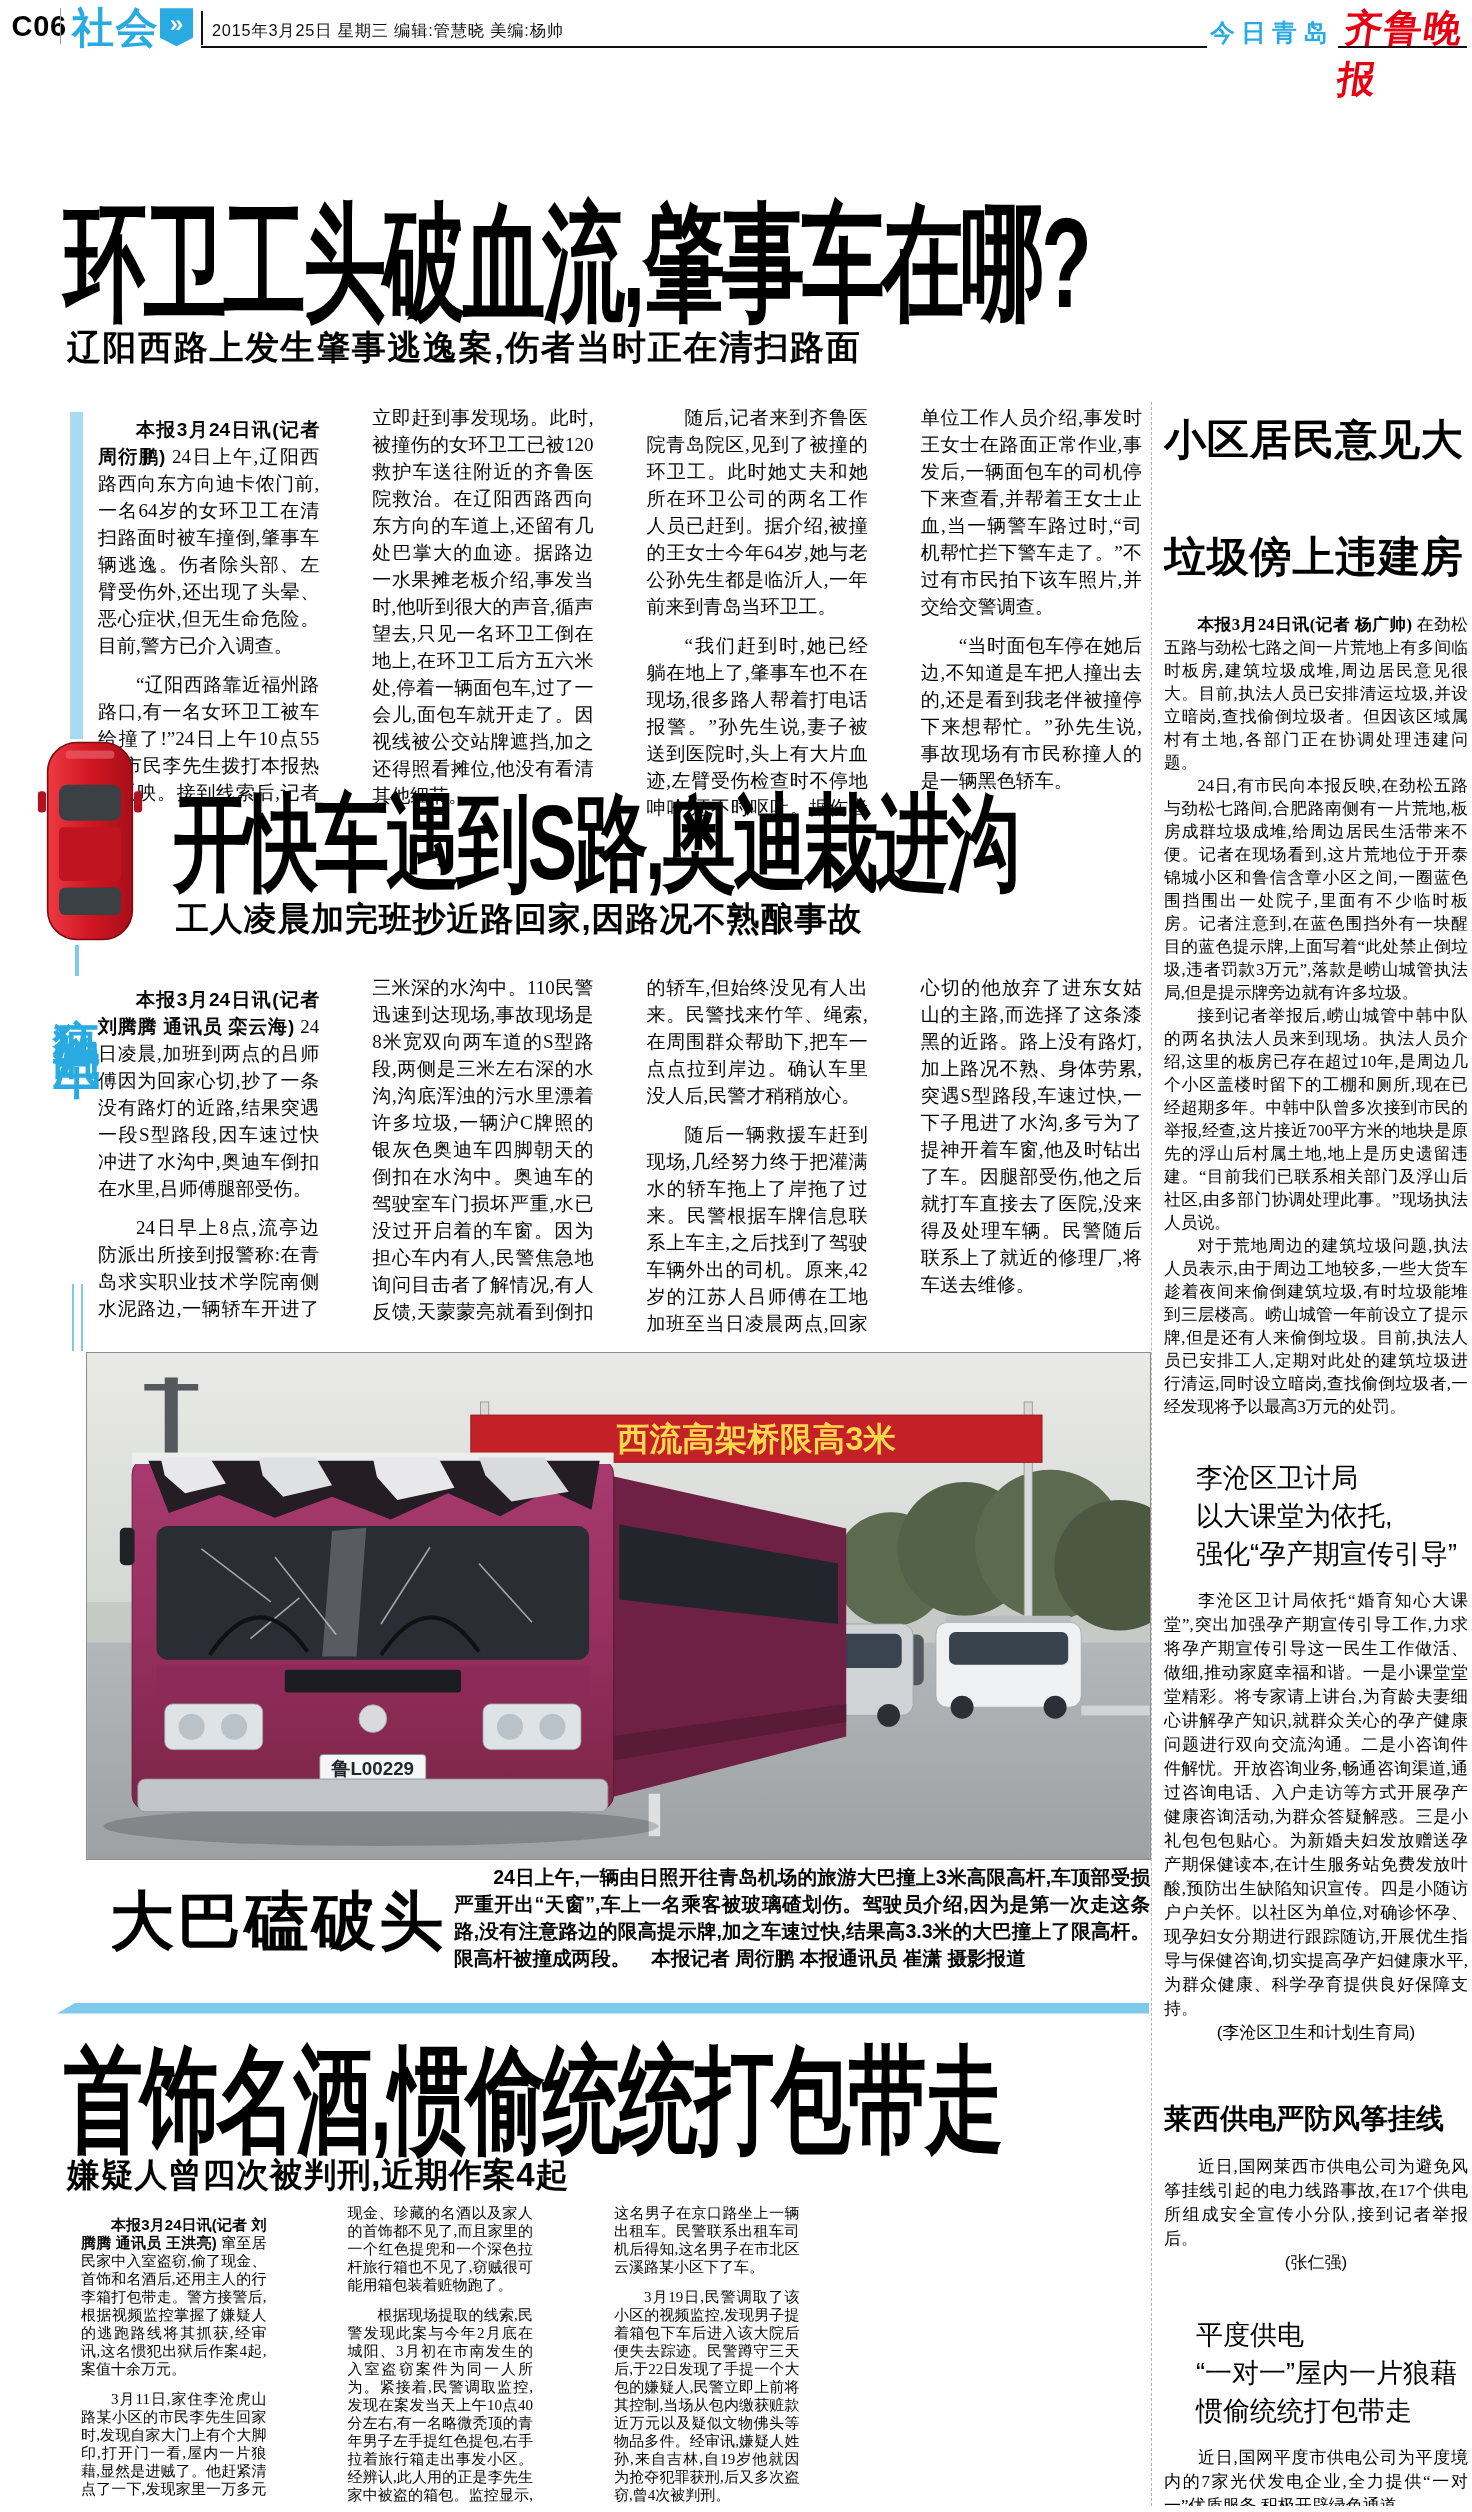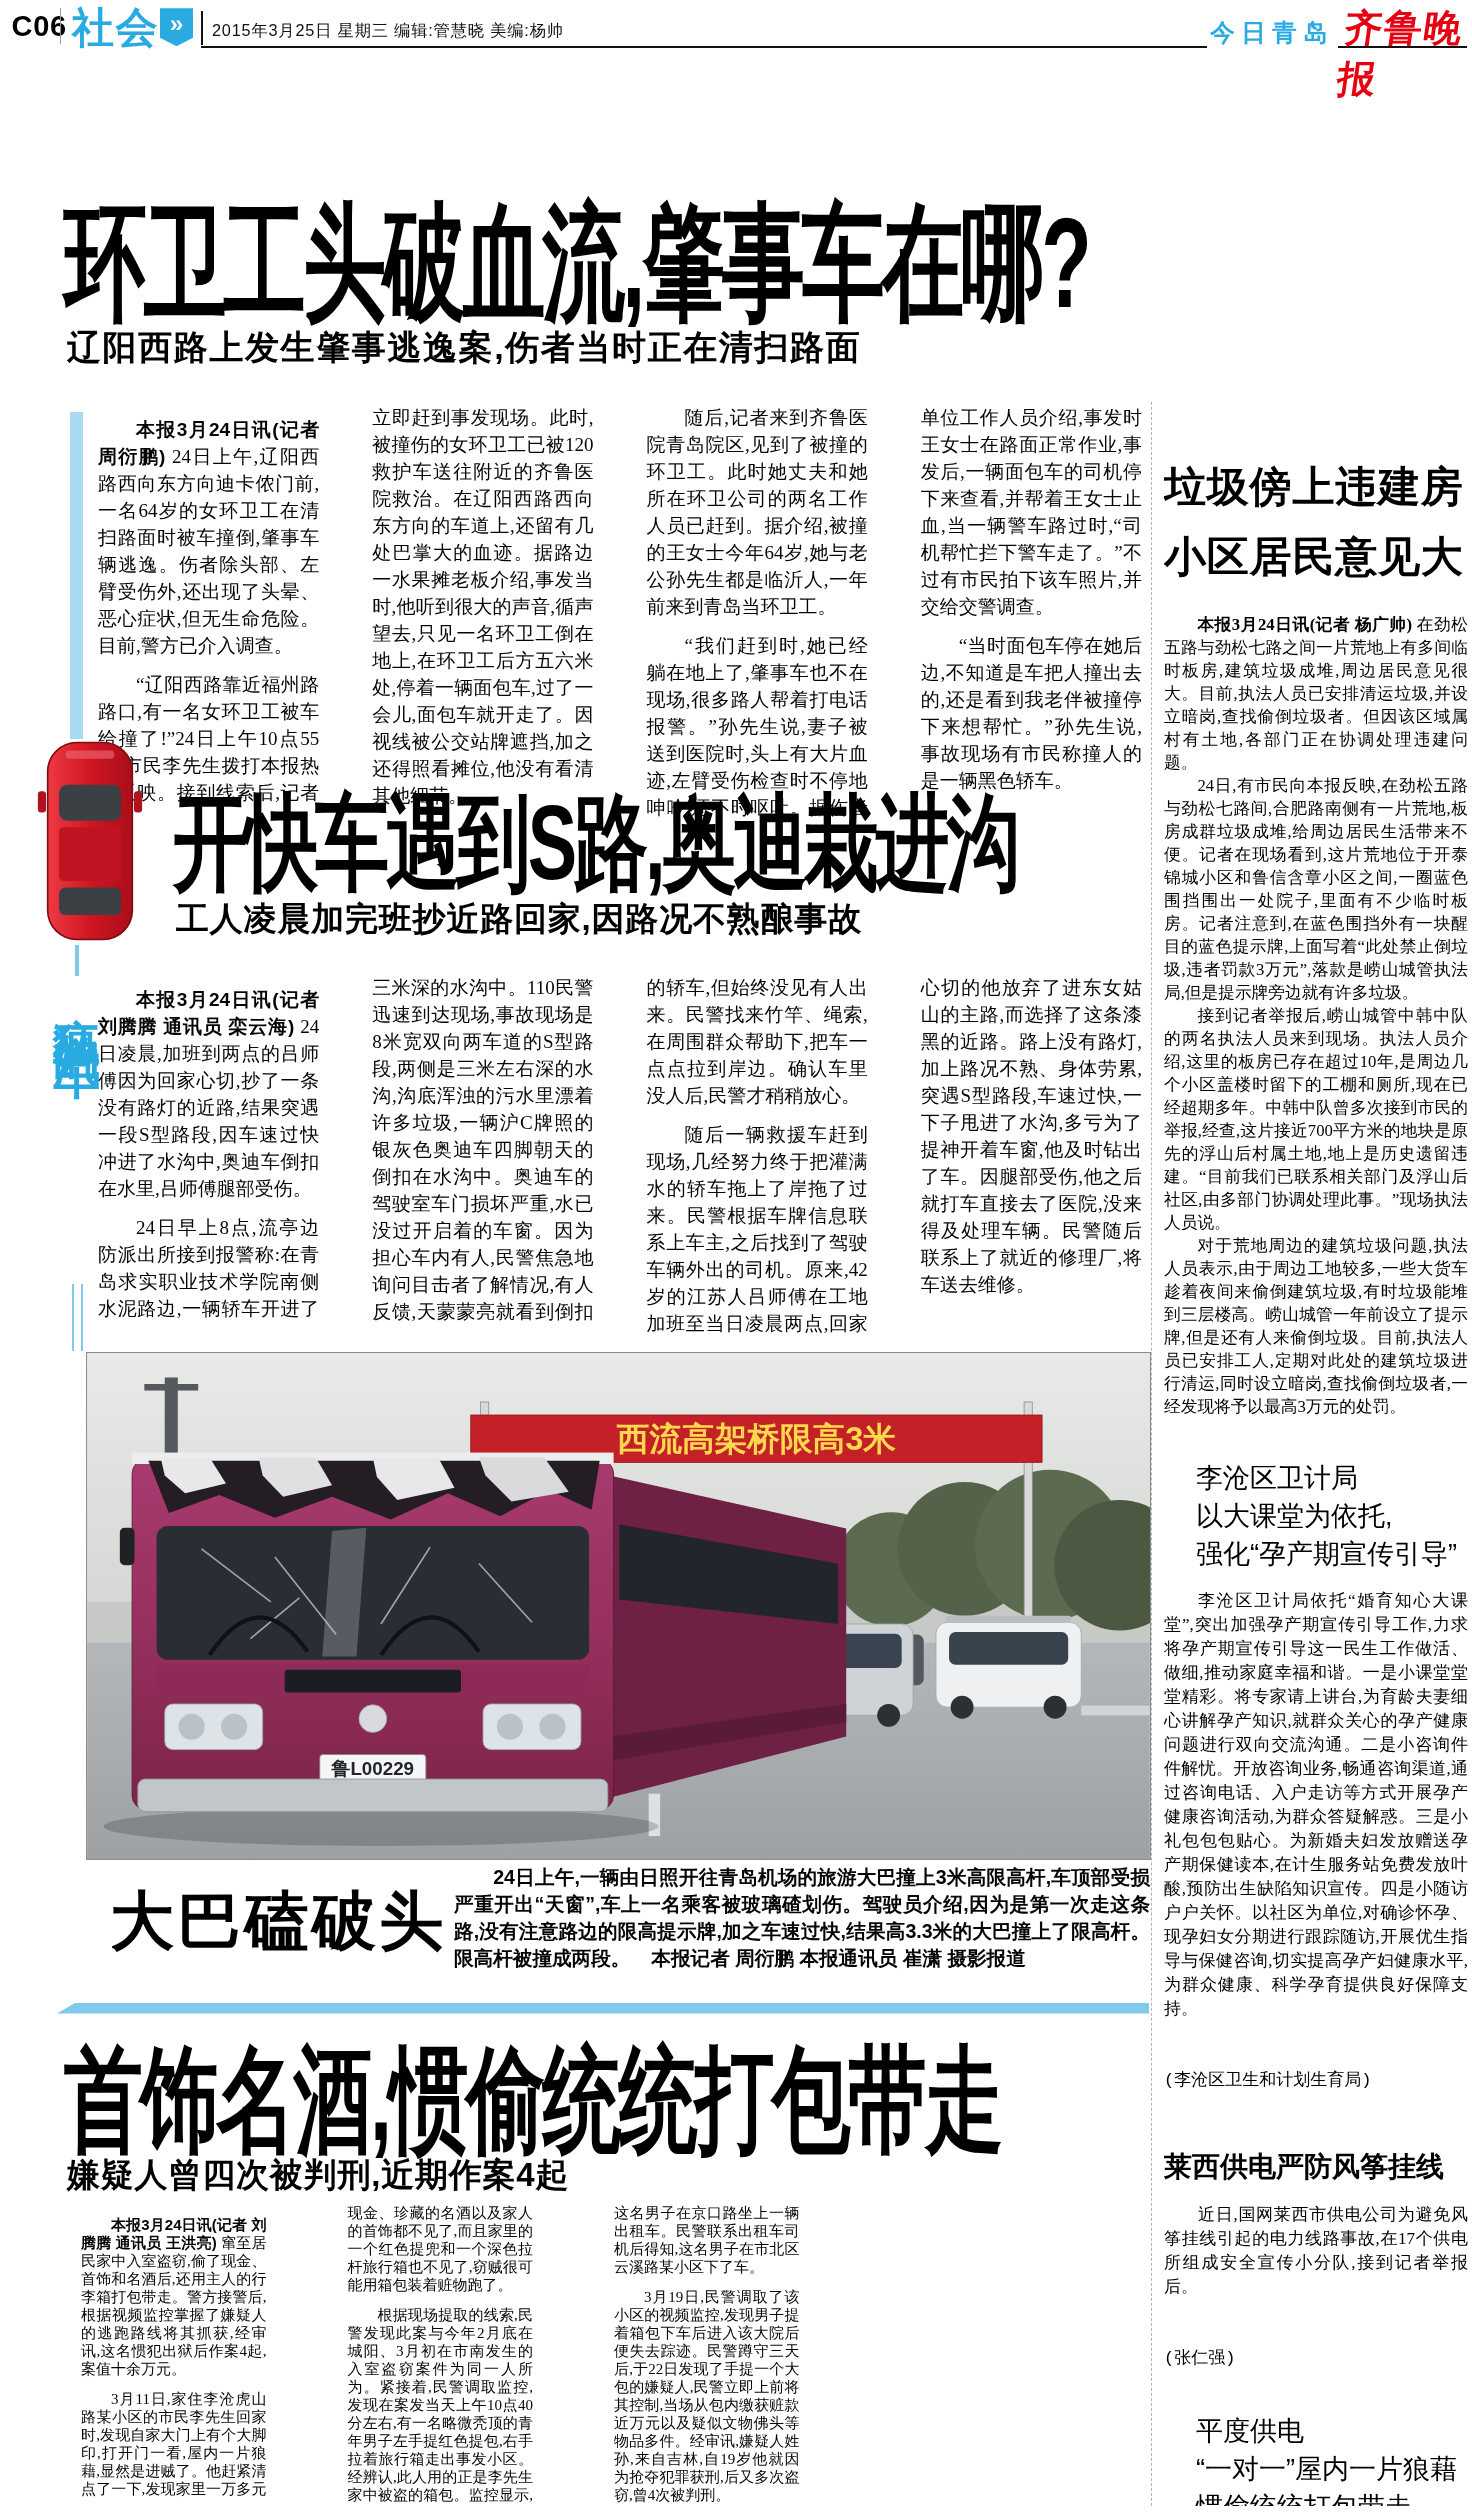--- a/index.html
+++ b/index.html
@@ -60,21 +60,21 @@
   .divider{position:absolute;left:1151px;top:402px;height:2104px;border-left:1.6px dashed #b3b3b3;}
   .rrail{position:absolute;left:1164px;top:405px;width:304px;height:2101px;overflow:hidden;}
   .g-title{font-size:42px;font-weight:900;line-height:70px;letter-spacing:0.8px;margin-top:47px;}
   .rr-body{font-family:"Liberation Serif","DejaVu Serif",serif;text-align:justify;}
   .g-body{font-size:16.7px;line-height:23px;margin-top:21px;}
   .g-body p{margin:0;text-indent:2em;}
   .m-title{font-size:27px;font-weight:400;line-height:38px;margin-top:41px;margin-left:32px;}
   .m-title div{white-space:nowrap;}
   .m-body{font-size:17px;line-height:24px;margin-top:16.3px;}
   .m-body p{margin:0;text-indent:2em;}
-  .byline-r{font-size:17px;text-align:left;font-family:Liberation Mono, monospace;margin-top:48px;}
+  .byline-r{font-size:17px;text-align:center;font-family:Liberation Sans, sans-serif;}
   .k-title{font-size:28px;font-weight:900;line-height:39px;margin-top:54px;white-space:nowrap;}
 </style>
 </head>
 <body>
 
 <div class="page">
 
   <div class="pagecode">C06</div>
   <div class="hdr-vline1"></div>
   <div class="section">社会</div>
@@ -240,22 +240,22 @@
   <div class="story theft-story">
     <p><b>本报3月24日讯(记者 刘腾腾 通讯员 王洪亮) </b><span>窜至居民家中入室盗窃,偷了现金、首饰和名酒后,还用主人的行李箱打包带走。警方接警后,根据视频监控掌握了嫌疑人的逃跑路线将其抓获,经审讯,这名惯犯出狱后作案4起,案值十余万元。</span></p>
     <p>3月11日,家住李沧虎山路某小区的市民李先生回家时,发现自家大门上有个大脚印,打开门一看,屋内一片狼藉,显然是进贼了。他赶紧清点了一下,发现家里一万多元现金、珍藏的名酒以及家人的首饰都不见了,而且家里的一个红色提兜和一个深色拉杆旅行箱也不见了,窃贼很可能用箱包装着赃物跑了。</p>
     <p>根据现场提取的线索,民警发现此案与今年2月底在城阳、3月初在市南发生的入室盗窃案件为同一人所为。紧接着,民警调取监控,发现在案发当天上午10点40分左右,有一名略微秃顶的青年男子左手提红色提包,右手拉着旅行箱走出事发小区。经辨认,此人用的正是李先生家中被盗的箱包。监控显示,这名男子在京口路坐上一辆出租车。民警联系出租车司机后得知,这名男子在市北区云溪路某小区下了车。</p>
     <p>3月19日,民警调取了该小区的视频监控,发现男子提着箱包下车后进入该大院后便失去踪迹。民警蹲守三天后,于22日发现了手提一个大包的嫌疑人,民警立即上前将其控制,当场从包内缴获赃款近万元以及疑似文物佛头等物品多件。经审讯,嫌疑人姓孙,来自吉林,自19岁他就因为抢夺犯罪获刑,后又多次盗窃,曾4次被判刑。</p>
   </div>
 
   <div class="divider"></div>
   <div class="rrail">
 
+    <div class="g-title" style="margin-top:0;">小区居民意见大</div>
     <div class="g-title">垃圾傍上违建房</div>
-    <div class="g-title" style="margin-top:0;">小区居民意见大</div>
     <div class="rr-body g-body">
       <p><b>本报3月24日讯(记者 杨广帅) </b><span>在劲松五路与劲松七路之间一片荒地上有多间临时板房,建筑垃圾成堆,周边居民意见很大。目前,执法人员已安排清运垃圾,并设立暗岗,查找偷倒垃圾者。但因该区域属村有土地,各部门正在协调处理违建问题。</span></p>
       <p>24日,有市民向本报反映,在劲松五路与劲松七路间,合肥路南侧有一片荒地,板房成群垃圾成堆,给周边居民生活带来不便。记者在现场看到,这片荒地位于开泰锦城小区和鲁信含章小区之间,一圈蓝色围挡围出一处院子,里面有不少临时板房。记者注意到,在蓝色围挡外有一块醒目的蓝色提示牌,上面写着“此处禁止倒垃圾,违者罚款3万元”,落款是崂山城管执法局,但是提示牌旁边就有许多垃圾。</p>
       <p>接到记者举报后,崂山城管中韩中队的两名执法人员来到现场。执法人员介绍,这里的板房已存在超过10年,是周边几个小区盖楼时留下的工棚和厕所,现在已经超期多年。中韩中队曾多次接到市民的举报,经查,这片接近700平方米的地块是原先的浮山后村属土地,地上是历史遗留违建。“目前我们已联系相关部门及浮山后社区,由多部门协调处理此事。”现场执法人员说。</p>
       <p>对于荒地周边的建筑垃圾问题,执法人员表示,由于周边工地较多,一些大货车趁着夜间来偷倒建筑垃圾,有时垃圾能堆到三层楼高。崂山城管一年前设立了提示牌,但是还有人来偷倒垃圾。目前,执法人员已安排工人,定期对此处的建筑垃圾进行清运,同时设立暗岗,查找偷倒垃圾者,一经发现将予以最高3万元的处罚。</p>
     </div>
 
     <div class="m-title">
       <div>李沧区卫计局</div>
       <div>以大课堂为依托,</div>

